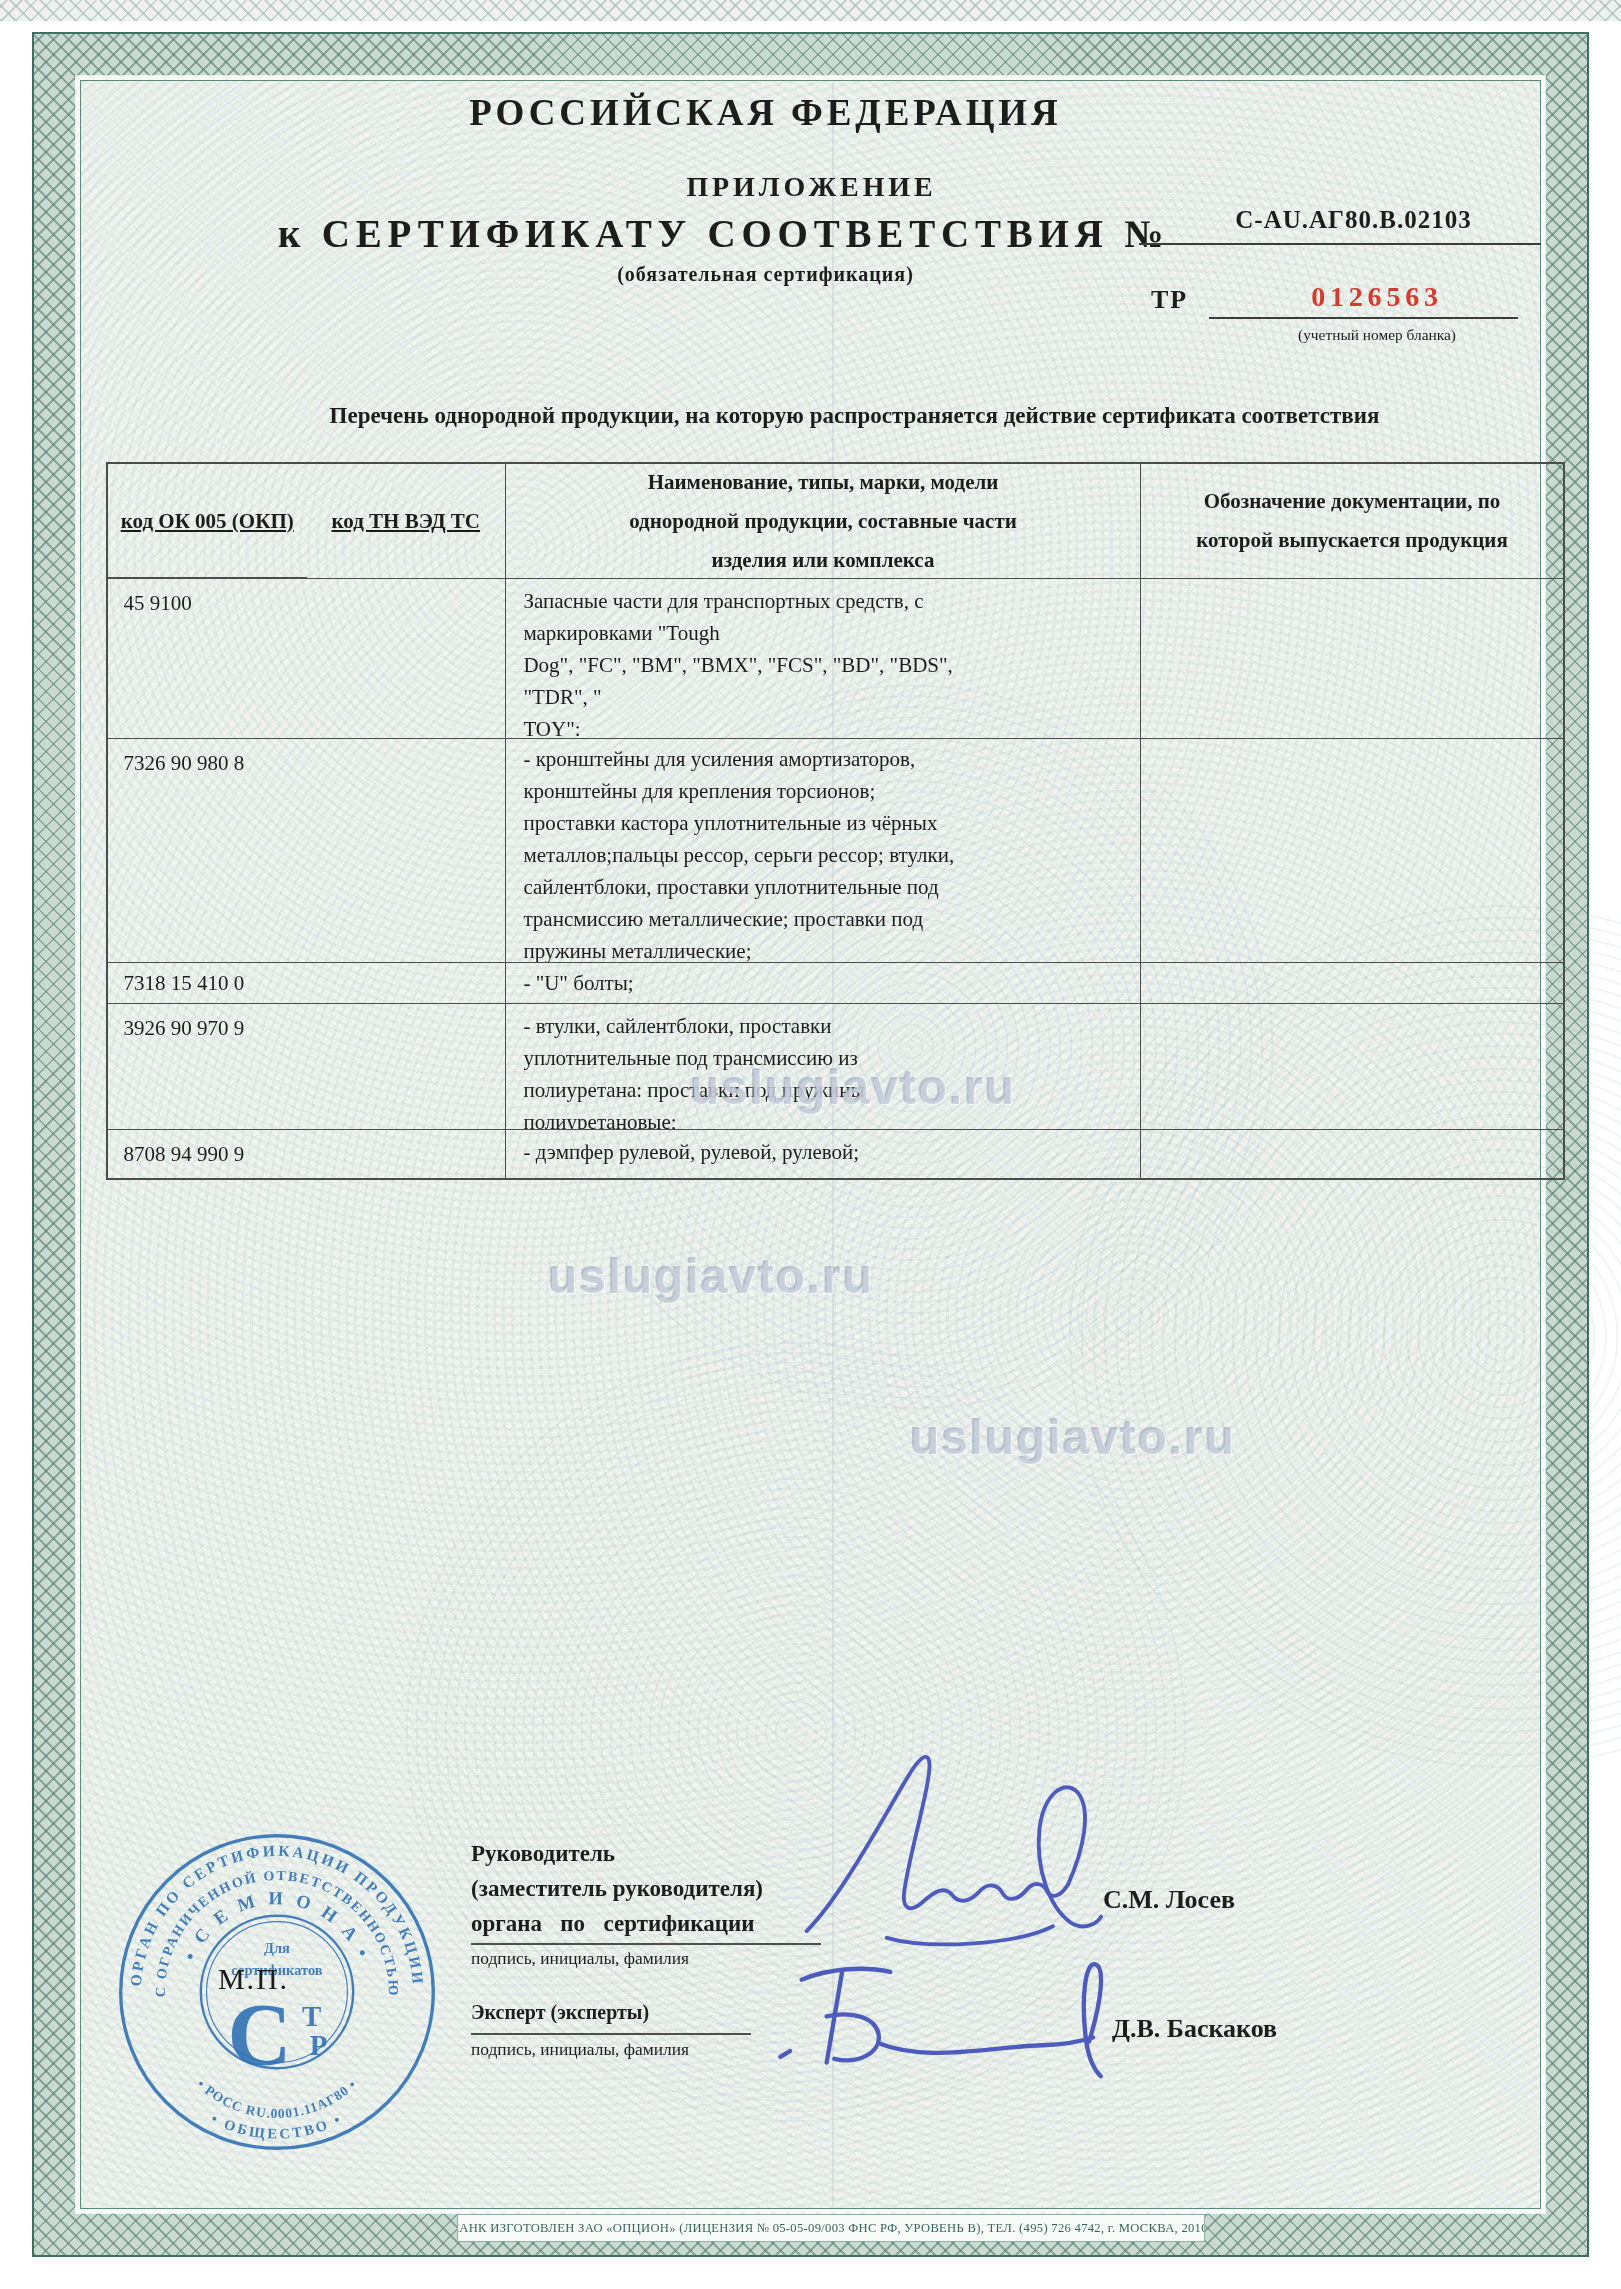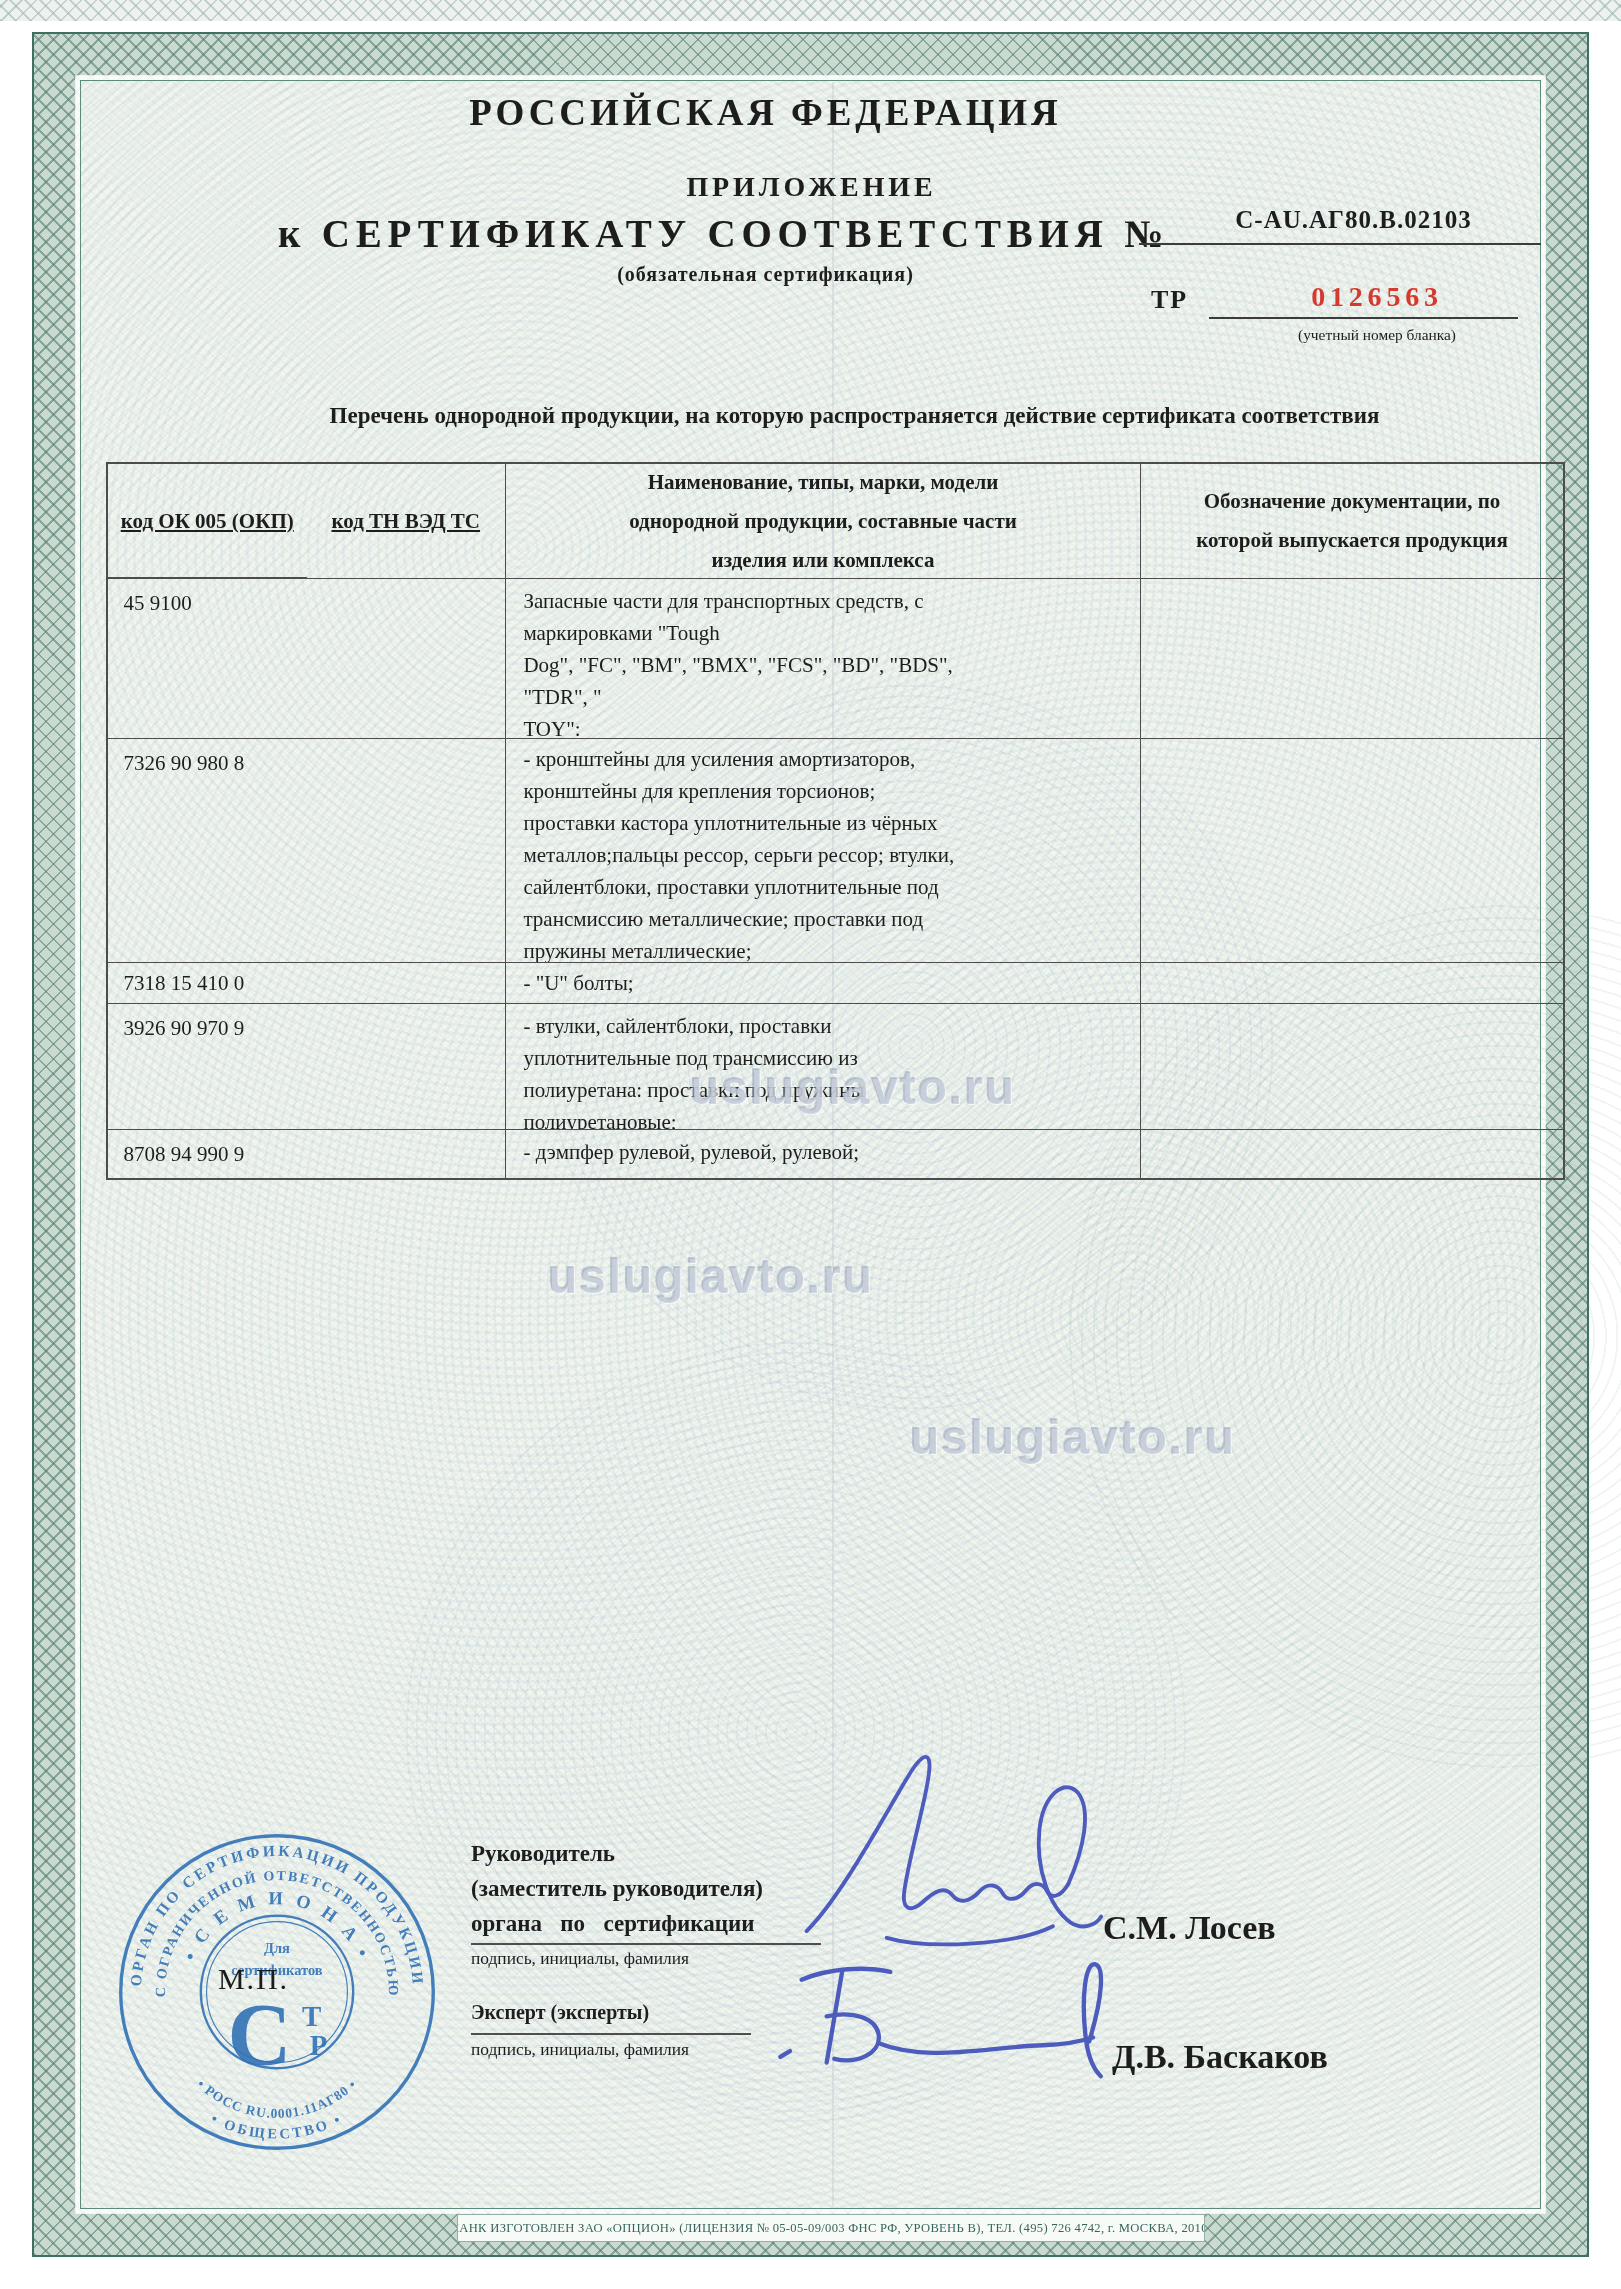--- a/index.html
+++ b/index.html
@@ -89,21 +89,21 @@
 
   .wm{font-family:"Liberation Sans", sans-serif;font-weight:bold;font-size:48px;letter-spacing:1.9px;
       color:rgba(165,178,198,.50);
       text-shadow:1px 1px 0 rgba(255,255,255,.65), -1px -1px 0 rgba(130,145,170,.40);
       pointer-events:none;}
 
   .role{left:471px;top:1836px;font-weight:bold;font-size:23px;line-height:35px;}
   .role .just{word-spacing:12.6px;}
   .uline{height:1.9px;background:#4e4e4e;}
   .cap{font-size:17.4px;}
-  .sigfeatname{font-weight:bold;font-size:34px;white-space:nowrap;margin-top:24px;}
+  .sigfeatname{font-weight:bold;font-size:26px;white-space:nowrap;}
   .expert{left:471px;top:2001px;font-weight:bold;font-size:20px;}
   .mp{left:218px;top:1962px;font-size:30px;color:#1b1b1b;z-index:5;letter-spacing:1.9px;}
 
   .footer-strip{
     left:457px;top:2214px;width:748px;height:28px;background:#f7faf6;
     border:1px solid #92b0a5;box-sizing:border-box;display:flex;align-items:center;justify-content:center;
     font-size:12.6px;color:#35655a;letter-spacing:0.3px;white-space:nowrap;overflow:hidden;z-index:4;
   }
   svg text{font-family:"Liberation Serif", serif;}
 </style>

